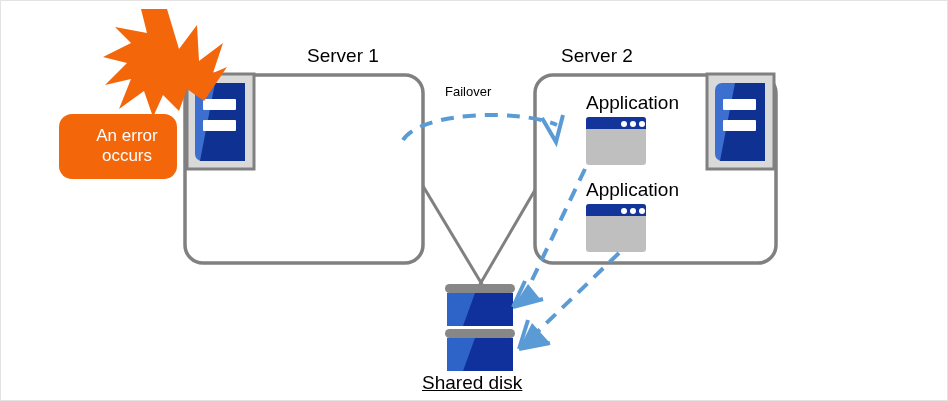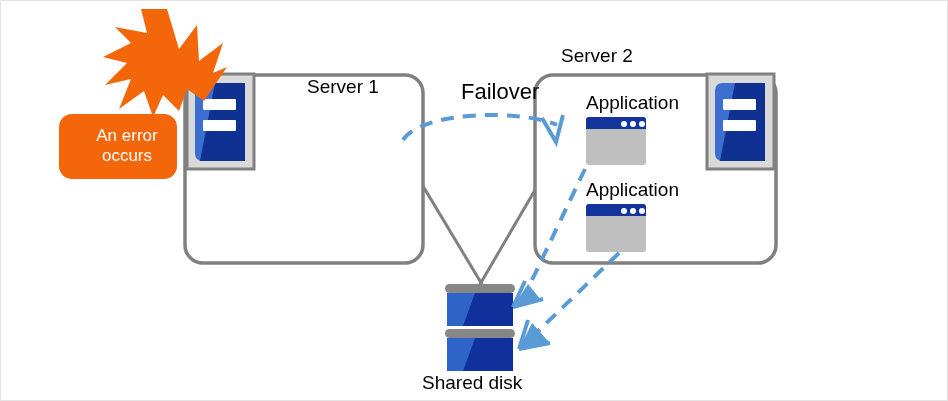--- a/index.html
+++ b/index.html
@@ -35,23 +35,22 @@
   .lbl-server {
     font-size: 19px;
     line-height: 19px;
   }
   .lbl-app {
     font-size: 19px;
     line-height: 19px;
     text-align: right;
   }
   .lbl-failover {
-    font-size: 22px;
+    font-size: 13px;
     line-height: 19px;
-    margin-left: 16px;
   }
   .lbl-disk {
     font-size: 19px;
     line-height: 19px;
   }
   .error-text {
     position: absolute;
     color: #ffffff;
     font-size: 17px;
     line-height: 22px;
@@ -157,29 +156,29 @@
     <g>
       <path d="M 618 252 L 529 338" fill="none" stroke="#5B9BD5" stroke-width="4" stroke-dasharray="13 9"></path>
       <path d="M 518 348 L 549 342 M 518 348 L 527 319" fill="none" stroke="#5B9BD5" stroke-width="4"></path>
       <path d="M 518 348 L 548 341 L 531 322 Z" fill="#5B9BD5"></path>
     </g>
 
     <rect x="58" y="113" width="118" height="65" rx="13" ry="13" fill="#F4660A"></rect>
 
   </svg>
 
-  <div class="lbl lbl-server" style="left:306px; top:45px;margin-top:31px;">Server 1</div>
+  <div class="lbl lbl-server" style="left:306px; top:45px;">Server 1</div>
 
   <div class="lbl lbl-server" style="left:560px; top:45px;">Server 2</div>
 
   <div class="lbl lbl-failover" style="left:444px; top:81px;">Failover</div>
 
   <div class="lbl lbl-app" style="left:585px; top:92px;">Application</div>
 
   <div class="lbl lbl-app" style="left:585px; top:179px;">Application</div>
 
-  <div class="lbl lbl-disk" style="left:421px; top:372px;">Shared disk</div>
+  <div class="lbl lbl-disk" style="left:421px; top:372px;text-decoration:underline;">Shared disk</div>
 
   <div class="error-text" style="left:58px; top:124px;">An error</div>
 
   <div class="error-text" style="left:58px; top:144px;">occurs</div>
 
 </div>
 
 </body></html>

